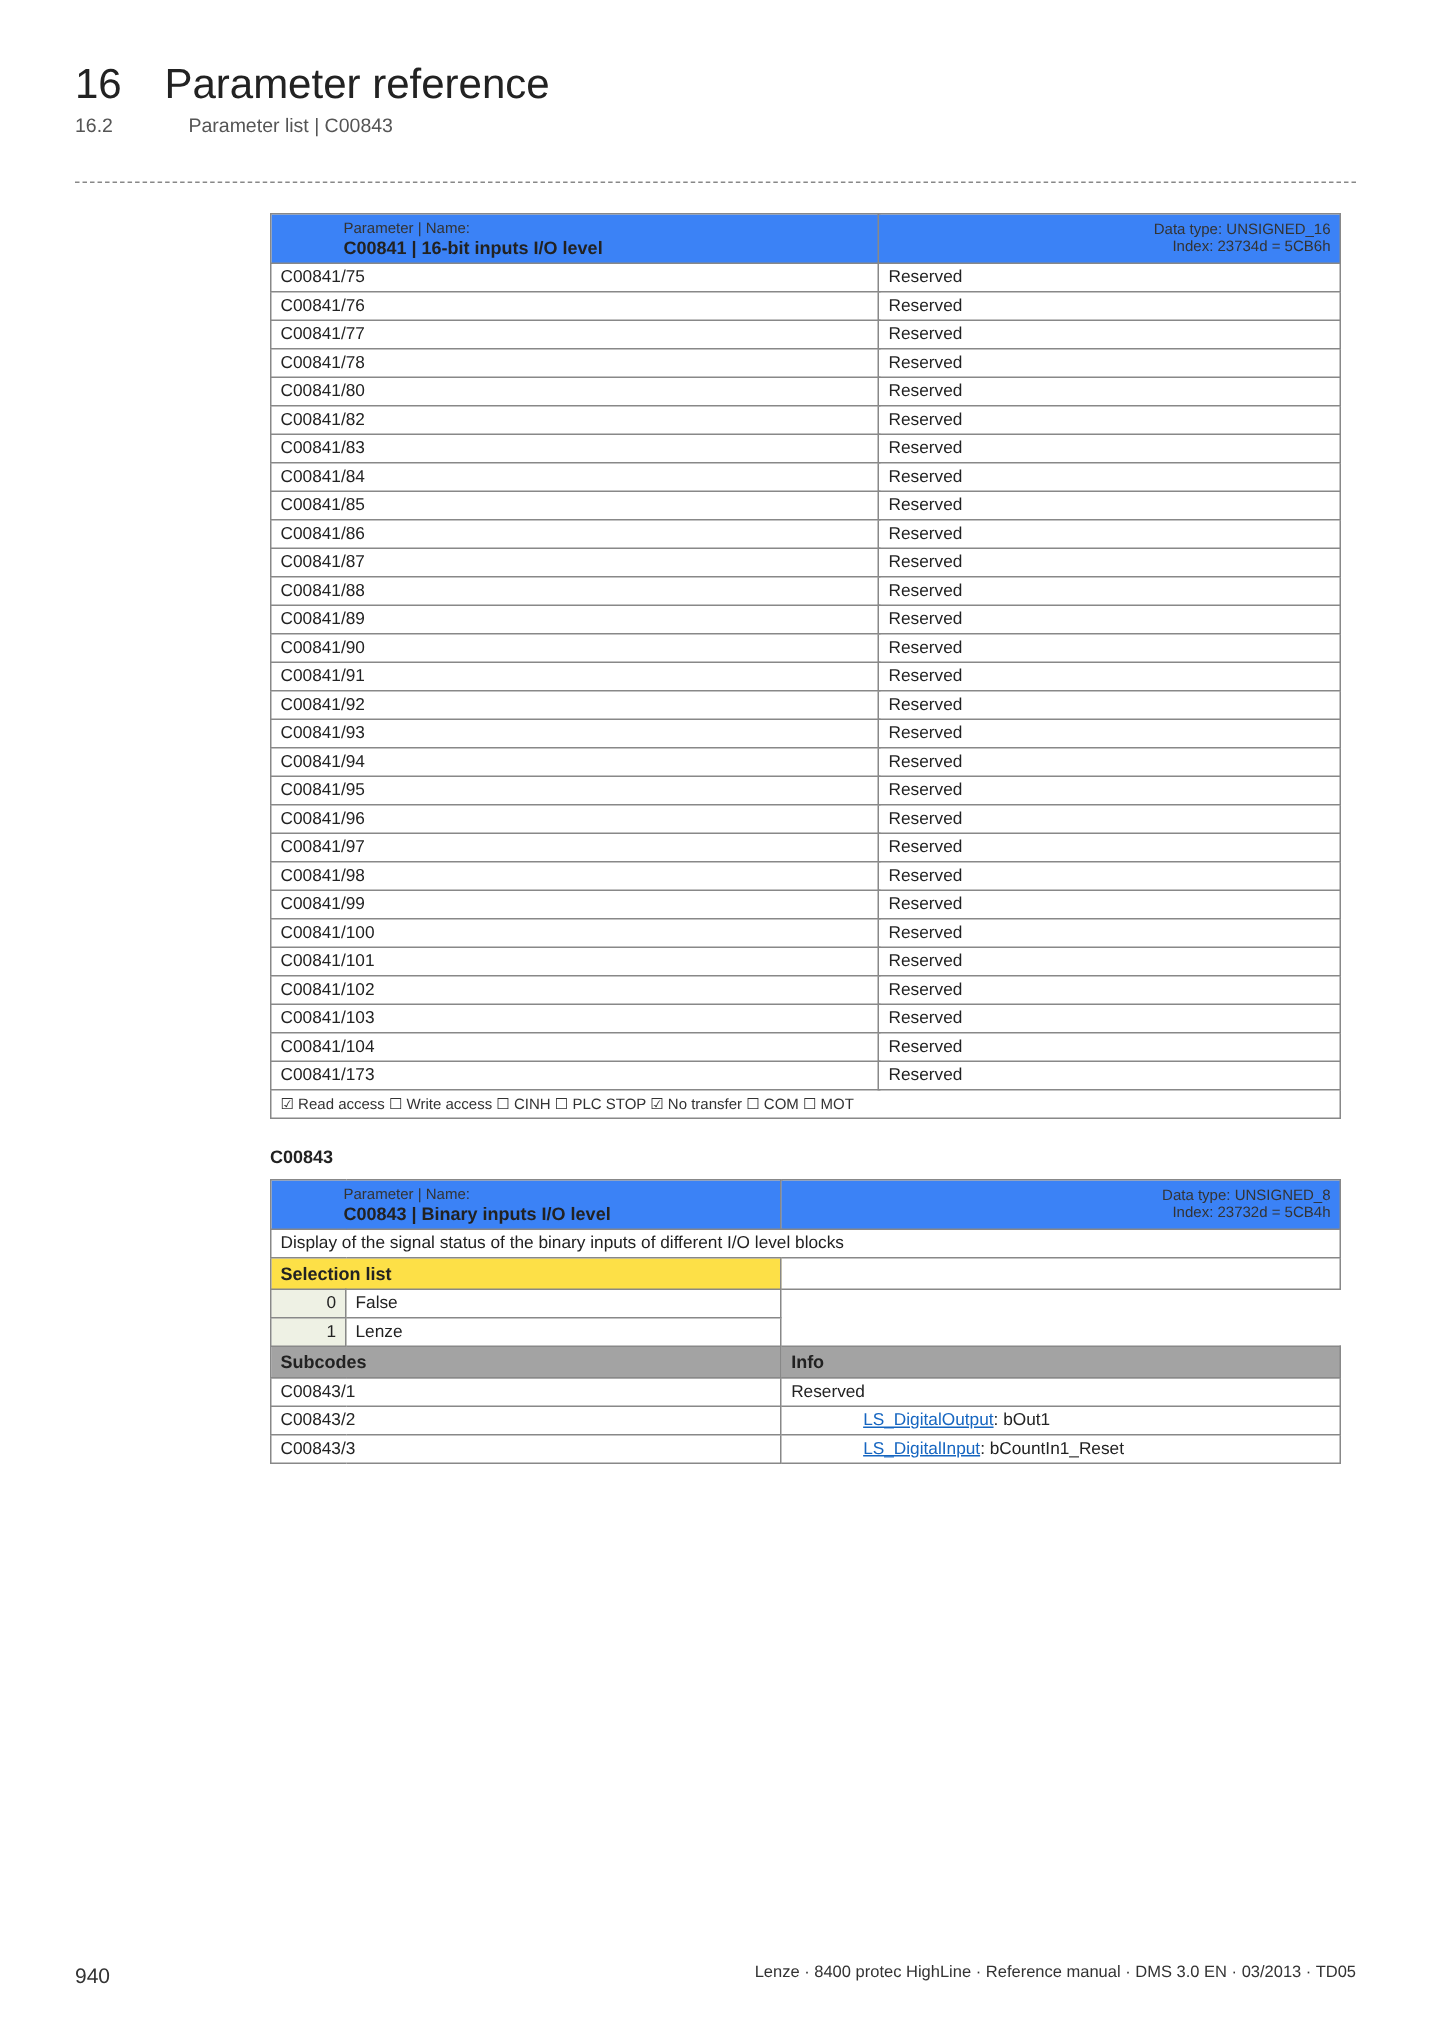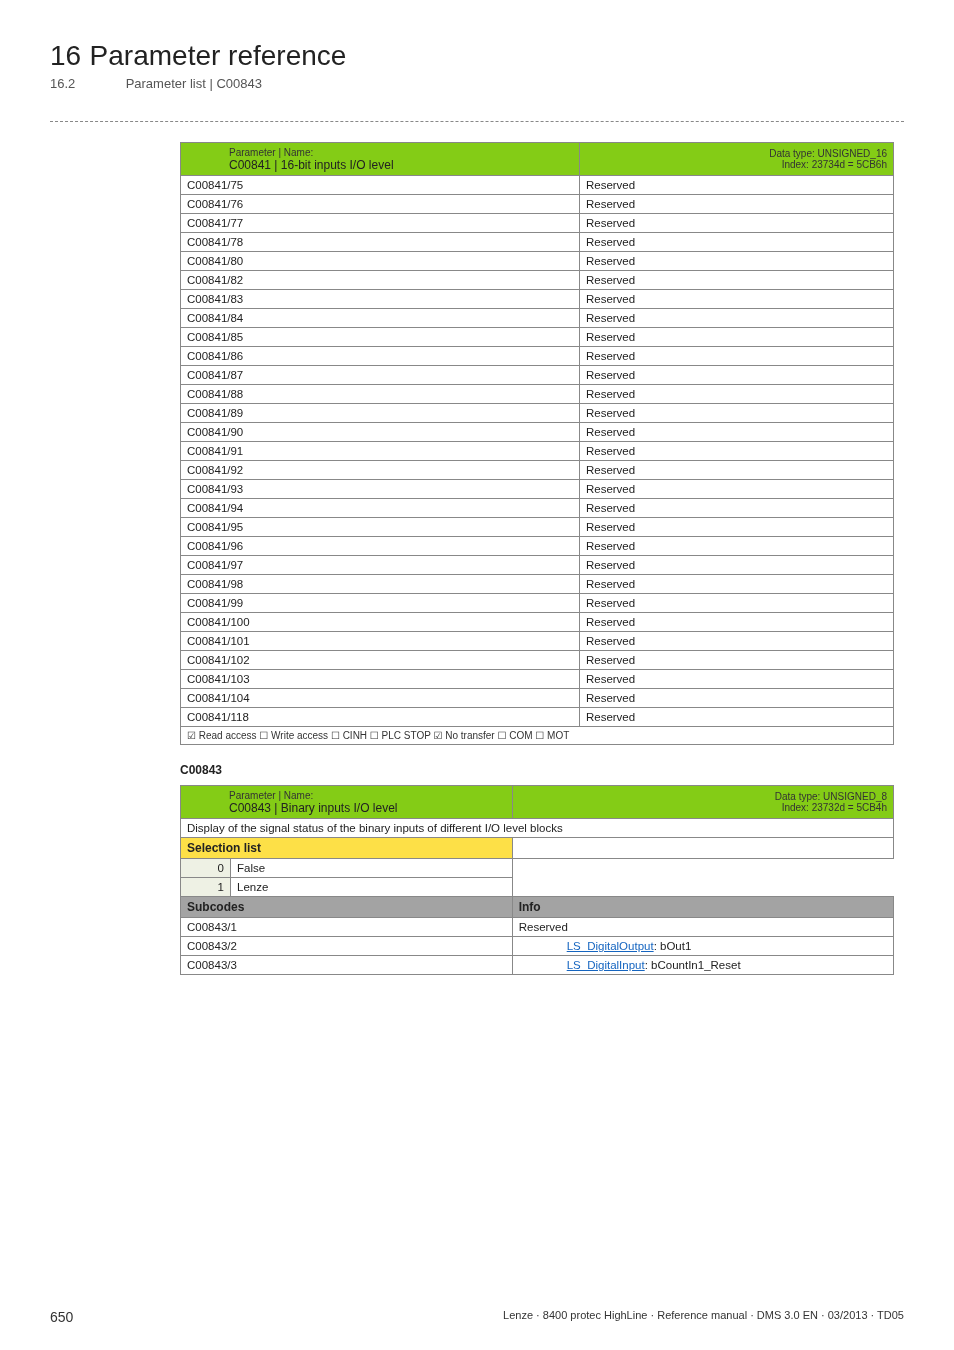--- a/index.html
+++ b/index.html
@@ -9,21 +9,21 @@
     width: 954px;
     height: 1350px;
     position: relative;
     padding: 40px 50px 30px 50px;
     color: #222;
   }
   .chapter-num {
     font-size: 28px;
     font-weight: 400;
     display: inline-block;
-    margin-right: 4px;
+    margin-right: 24px;
     vertical-align: middle;
   }
   .chapter-title {
     font-size: 28px;
     font-weight: 400;
     display: inline-block;
     vertical-align: middle;
   }
   .section-row {
     margin-top: 4px;
@@ -42,23 +42,23 @@
     border-collapse: collapse;
     width: 100%;
     font-size: 11.5px;
   }
   td, th {
     border: 1px solid #888;
     padding: 3px 6px;
     text-align: left;
     vertical-align: middle;
   }
-  .hdr-row td { background: #84cc16; border-bottom: 1px solid #888; padding-left: 48px; }
+  .hdr-row td { background: #3b82f6; border-bottom: 1px solid #888; padding-left: 48px; }
   .hdr-row .param-label { font-size: 10px; color: #333; }
-  .hdr-row .param-name { font-weight: normal; font-size: 12px; }
+  .hdr-row .param-name { font-weight: bold; font-size: 12px; }
   .hdr-row .dtype { font-size: 10px; text-align: right; color: #333; }
   .sel-row td { background: #fde047; font-weight: bold; font-size: 12px; }
   .sub-row td { background: #a3a3a3; font-weight: bold; font-size: 12px; }
   .footer-cell { font-size: 10px; color: #333; }
   .c00843-label {
     font-weight: bold;
     font-size: 12px;
     margin: 18px 0 8px 0;
   }
   .link { color: #1565c0; text-decoration: underline; margin-left: 48px; }
@@ -211,21 +211,21 @@
         </tr>
         <tr>
           <td colspan="2">C00841/103</td>
           <td>Reserved</td>
         </tr>
         <tr>
           <td colspan="2">C00841/104</td>
           <td>Reserved</td>
         </tr>
         <tr>
-          <td colspan="2">C00841/118</td>
+          <td colspan="2">C00841/173</td>
           <td>Reserved</td>
         </tr>
       </tbody>
     <tbody>
         <tr>
       <td colspan="3" class="footer-cell check">☑ Read access   ☐ Write access   ☐ CINH   ☐ PLC STOP   ☑ No transfer   ☐ COM   ☐ MOT</td>
     </tr>
   </tbody>
     </table>
 
@@ -279,15 +279,15 @@
         <tr>
           <td colspan="2">C00843/3</td>
           <td colspan="2"><span class="link">LS_DigitalInput</span><span>: bCountIn1_Reset</span></td>
         </tr>
       </tbody>
   </table>
 
 </div>
 
 <div class="page-footer">
-  <span class="pnum">650</span>
+  <span class="pnum">940</span>
   <span class="ftext">Lenze · 8400 protec HighLine · Reference manual · DMS 3.0 EN · 03/2013 · TD05</span>
 </div>
 
 </body></html>

